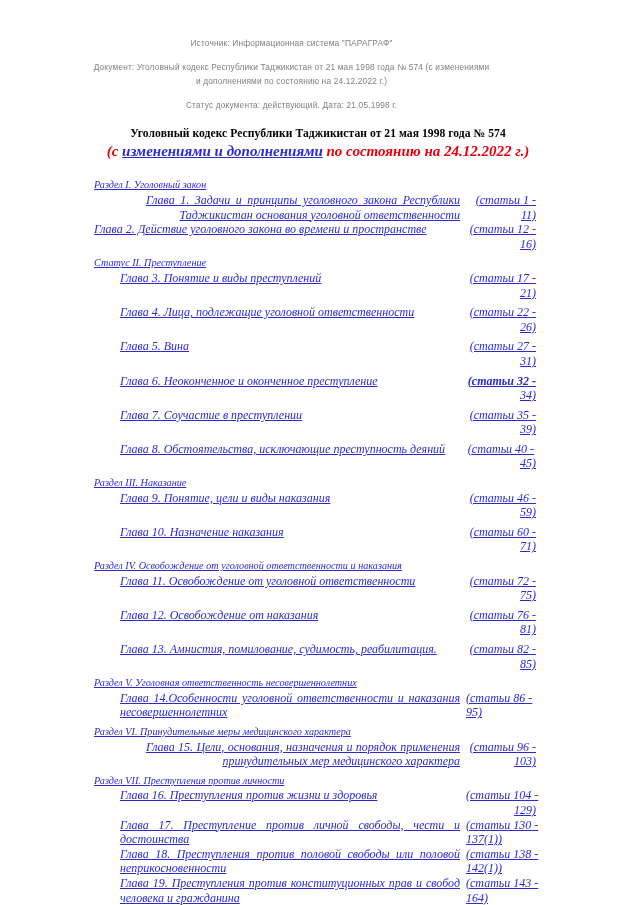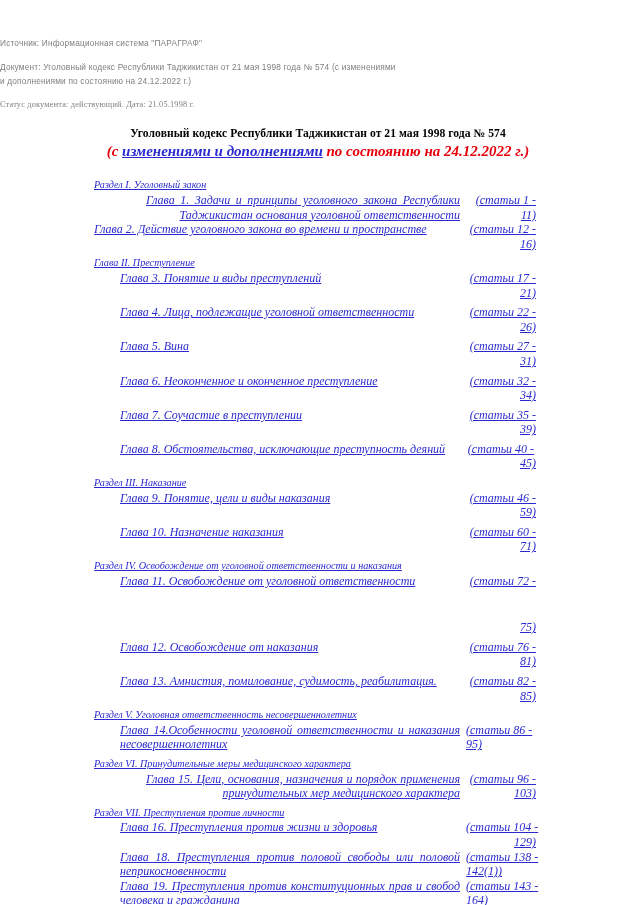--- a/index.html
+++ b/index.html
@@ -24,29 +24,30 @@
     box-sizing: border-box;
     padding: 0;
   }
 
   
   .doc-header {
     font-family: "Liberation Sans", "DejaVu Sans", sans-serif;
     color: #808080;
     font-size: 8.3px;
     line-height: 14.6px;
-    text-align: left;
+    text-align: center;
     padding-top: 36px;
     padding-right: 92px;
     letter-spacing: 0.18px;
+    padding-left: 35px;
   }
   .doc-header .hdr-line { white-space: normal; }
   .hdr-source { margin-bottom: 9px; }
   .hdr-document { margin-bottom: 0px; }
-  .hdr-status { margin-top: 9px; font-family: Liberation Serif, serif; }
+  .hdr-status { margin-top: 9px; }
 
   
   .title-block {
     text-align: center;
     margin-top: 14px;
     padding-left: 92px;
     padding-right: 96px;
   }
   .doc-title {
     font-family: "Liberation Serif", "DejaVu Serif", serif;
@@ -188,21 +189,21 @@
         <div class="toc-right">
           <span class="lnk">
             <span style="display: block;">(статьи 12 -</span>
             <span style="display: block;">16)</span>
           </span>
         </div>
       </div>
       <div class="gap-5"></div>
       <div class="toc-row razdel nowrapline">
         <div class="toc-left">
-          <span class="lnk">Глава II. Преступление </span>
+          <span class="lnk">Статус II. Преступление </span>
         </div>
         <div class="toc-right"></div>
       </div>
       <div class="toc-row glava nowrapline">
         <div class="toc-left">
           <span class="lnk">Глава 3. Понятие и виды преступлений </span>
         </div>
         <div class="toc-right">
           <span class="lnk">
             <span style="display: block;">(статьи 17 -</span>
@@ -234,21 +235,21 @@
           </span>
         </div>
       </div>
       <div class="gap-5"></div>
       <div class="toc-row glava nowrapline">
         <div class="toc-left">
           <span class="lnk">Глава 6. Неоконченное и оконченное преступление </span>
         </div>
         <div class="toc-right">
           <span class="lnk">
-            <span style="display: block;">(статьи 32 -</span>
+            <span style="display: block; font-weight: bold;">(статьи 32 -</span>
             <span style="display: block;">34)</span>
           </span>
         </div>
       </div>
       <div class="gap-5"></div>
       <div class="toc-row glava nowrapline">
         <div class="toc-left">
           <span class="lnk">Глава 7. Соучастие в преступлении </span>
         </div>
         <div class="toc-right">
@@ -307,21 +308,21 @@
         </div>
         <div class="toc-right"></div>
       </div>
       <div class="toc-row glava nowrapline">
         <div class="toc-left">
           <span class="lnk">Глава 11. Освобождение от уголовной ответственности </span>
         </div>
         <div class="toc-right">
           <span class="lnk">
             <span style="display: block;">(статьи 72 -</span>
-            <span style="display: block; margin-top: 32px;">75)</span>
+            <span style="display: block;">75)</span>
           </span>
         </div>
       </div>
       <div class="gap-5"></div>
       <div class="toc-row glava nowrapline">
         <div class="toc-left">
           <span class="lnk">Глава 12. Освобождение от наказания </span>
         </div>
         <div class="toc-right">
           <span class="lnk">
@@ -391,20 +392,31 @@
         </div>
         <div class="toc-right">
           <span class="lnk">
             <span style="display: block;">(статьи 104 -</span>
             <span style="display: block;">129)</span>
           </span>
         </div>
       </div>
       <div class="toc-row glava justify">
         <div class="toc-left">
+          <span class="lnk">Глава 17. Преступление против личной свободы, чести и достоинства</span>
+        </div>
+        <div class="toc-right">
+          <span class="lnk">
+            <span style="display: block;">(статьи 130 -</span>
+            <span style="display: block;">137(1))</span>
+          </span>
+        </div>
+      </div>
+      <div class="toc-row glava justify">
+        <div class="toc-left">
           <span class="lnk">Глава 18. Преступления против половой свободы или половой неприкосновенности</span>
         </div>
         <div class="toc-right">
           <span class="lnk">
             <span style="display: block;">(статьи 138 -</span>
             <span style="display: block;">142(1))</span>
           </span>
         </div>
       </div>
       <div class="toc-row glava justify">

